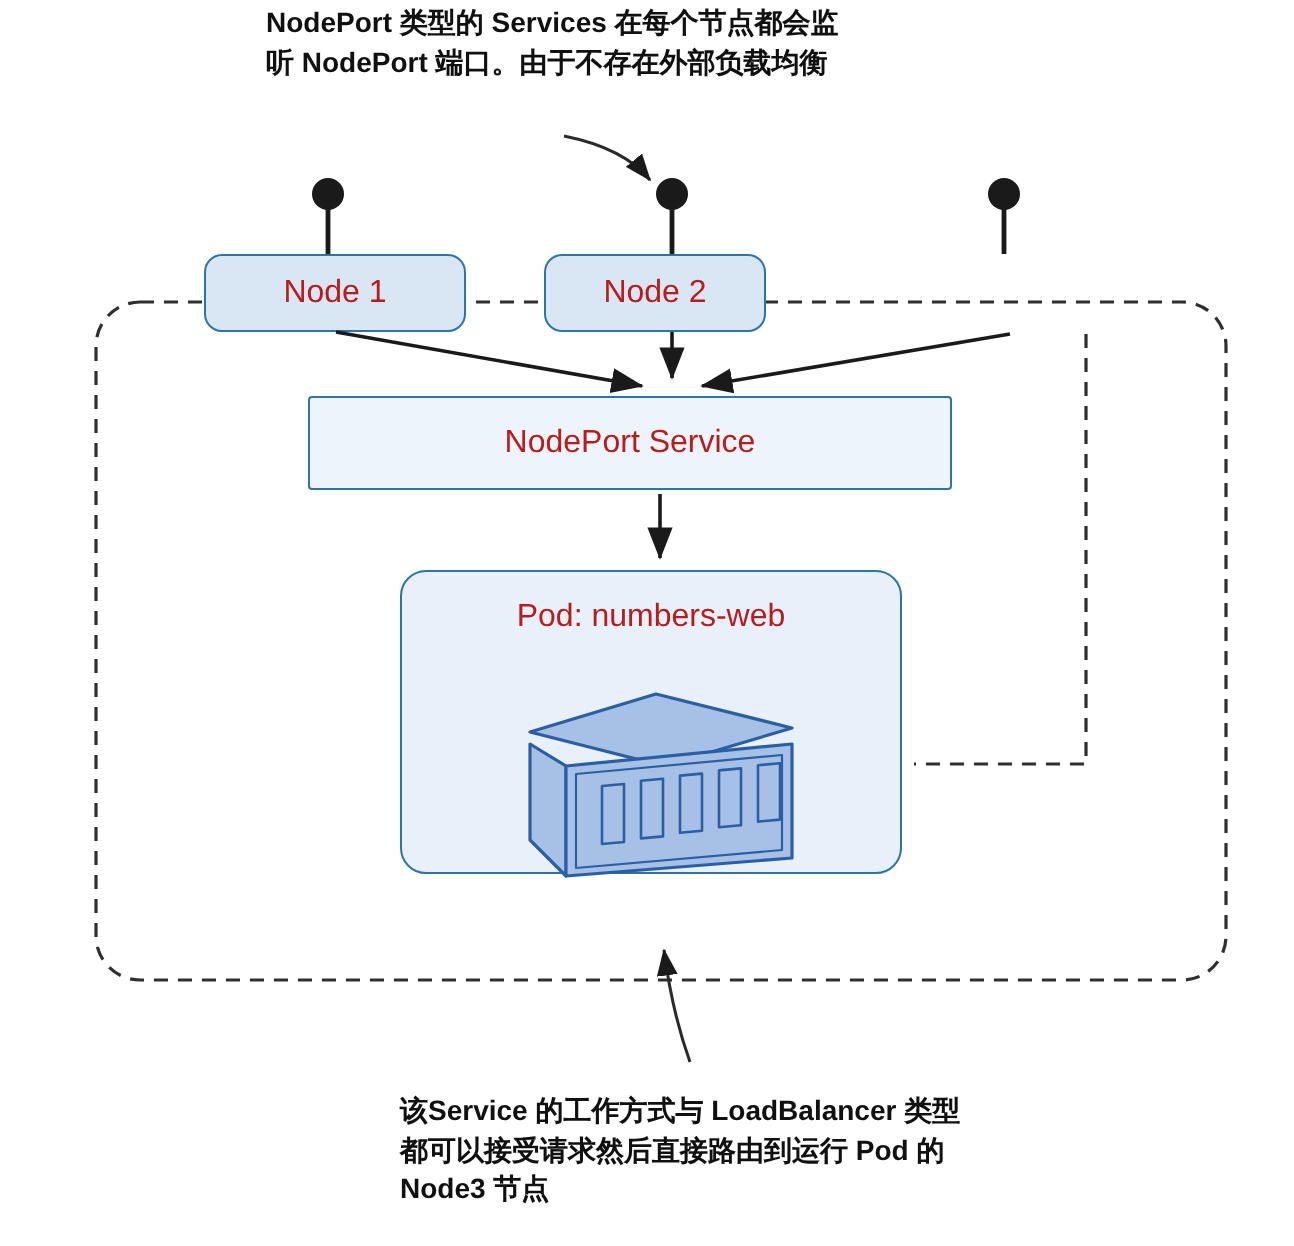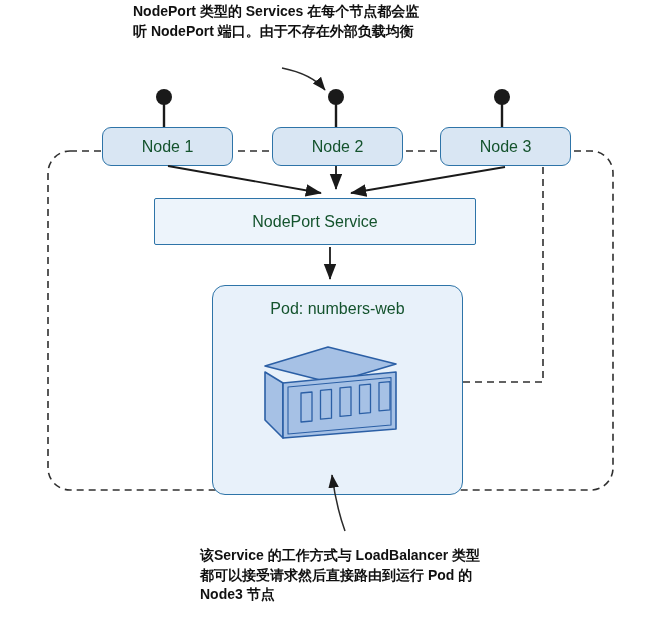--- a/index.html
+++ b/index.html
@@ -6,21 +6,21 @@
   .canvas {
     position:relative; width:647px; height:623px; background:#ffffff;
     font-family:"Liberation Sans", sans-serif; overflow:hidden;
   }
   .svg-layer { position:absolute; left:0; top:0; }
   .layer-back  { z-index:0; }
   .layer-front { z-index:2; pointer-events:none; }
   .box {
     position:absolute; box-sizing:border-box; display:flex;
     align-items:center; justify-content:center;
-    color:#14532d; font-size:16px; z-index:1;
+    color:#b91c1c; font-size:16px; z-index:1;
   }
   .node-box    { background:#d9e6f3; border:1.6px solid #2e74a8; border-radius:9px; }
   .service-box { background:#edf4fb; border:1.6px solid #2e74a8; border-radius:2px; }
   .pod-box     { background:#e8f1fa; border:1.6px solid #2e74a8; border-radius:13px;
                  align-items:flex-start; padding-top:14px; }
   .annotation {
     position:absolute; font-size:14px; font-weight:bold; color:#101010;
     line-height:19.5px; white-space:nowrap; z-index:3;
   }
 </style>
@@ -30,32 +30,29 @@
 <div class="canvas">
 
   <svg class="svg-layer layer-back" width="647" height="623" viewBox="0 0 647 623">
     <rect x="48" y="151" width="565" height="339" rx="22" fill="none" stroke="#2f2f2f" stroke-width="1.6" stroke-dasharray="7,5"></rect>
     <path d="M 543 167 L 543 382 L 457 382" fill="none" stroke="#2f2f2f" stroke-width="1.6" stroke-dasharray="7,5"></path>
   </svg>
 
   <div class="box node-box" style="left:102px; top:127px; width:131px; height:39px;">
     <span>Node 1</span>
   </div>
-  <div class="box node-box" style="left:272px; top:127px; width:131px; height:39px;">
+  <div class="box node-box" style="left:272px; top:127px; width:111px; height:39px;">
     <span>Node 2</span>
-  </div>
-  <div class="box node-box" style="left:440px; top:127px; width:131px; height:39px;">
-    <span>Node 3</span>
   </div>
 
   <div class="box service-box" style="left:154px; top:198px; width:322px; height:47px;">
     <span>NodePort Service</span>
   </div>
 
-  <div class="box pod-box" style="left:212px; top:285px; width:251px; height:210px;">
+  <div class="box pod-box" style="left:200px; top:285px; width:251px; height:152px;">
     <span>Pod: numbers-web</span>
   </div>
 
   <svg class="svg-layer layer-front" width="647" height="623" viewBox="0 0 647 623">
     <defs>
       <marker id="ah" markerWidth="10" markerHeight="8" refX="8.5" refY="3.5" orient="auto">
         <path d="M0,0 L9,3.5 L0,7 Z" fill="#1a1a1a"></path>
       </marker>
     </defs>
 

